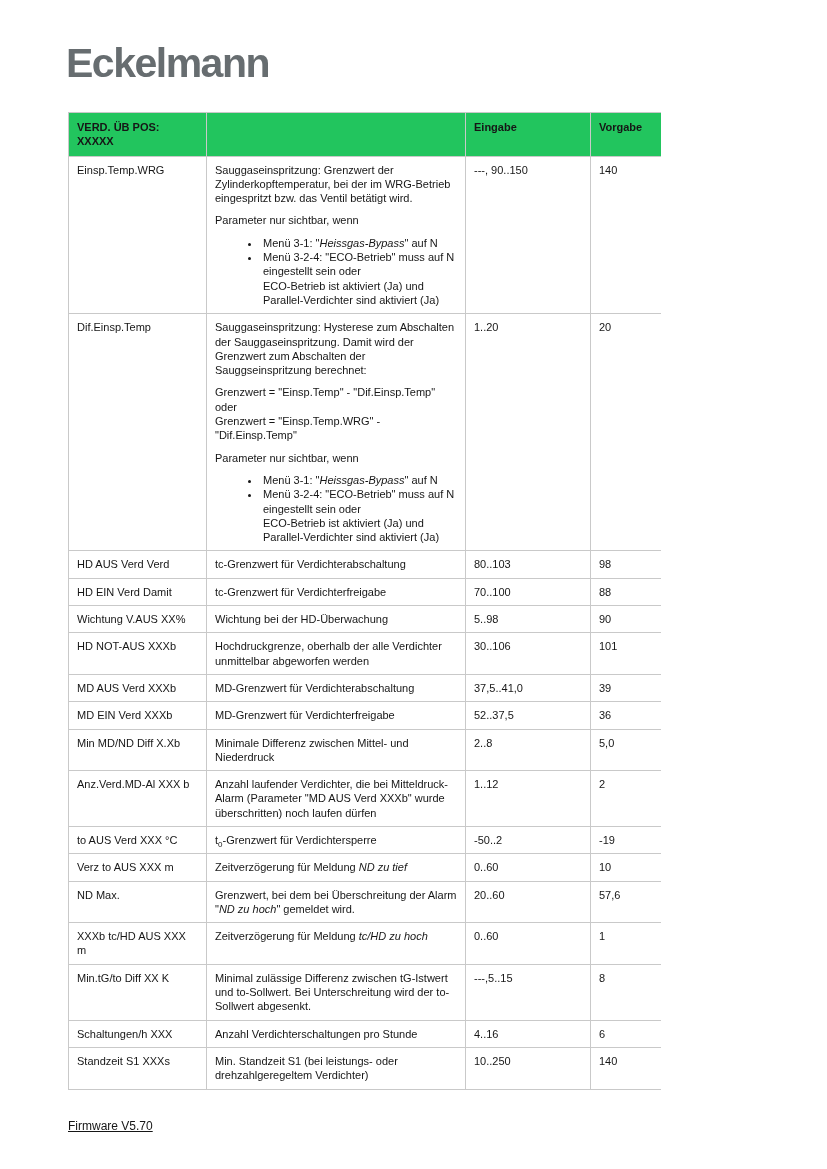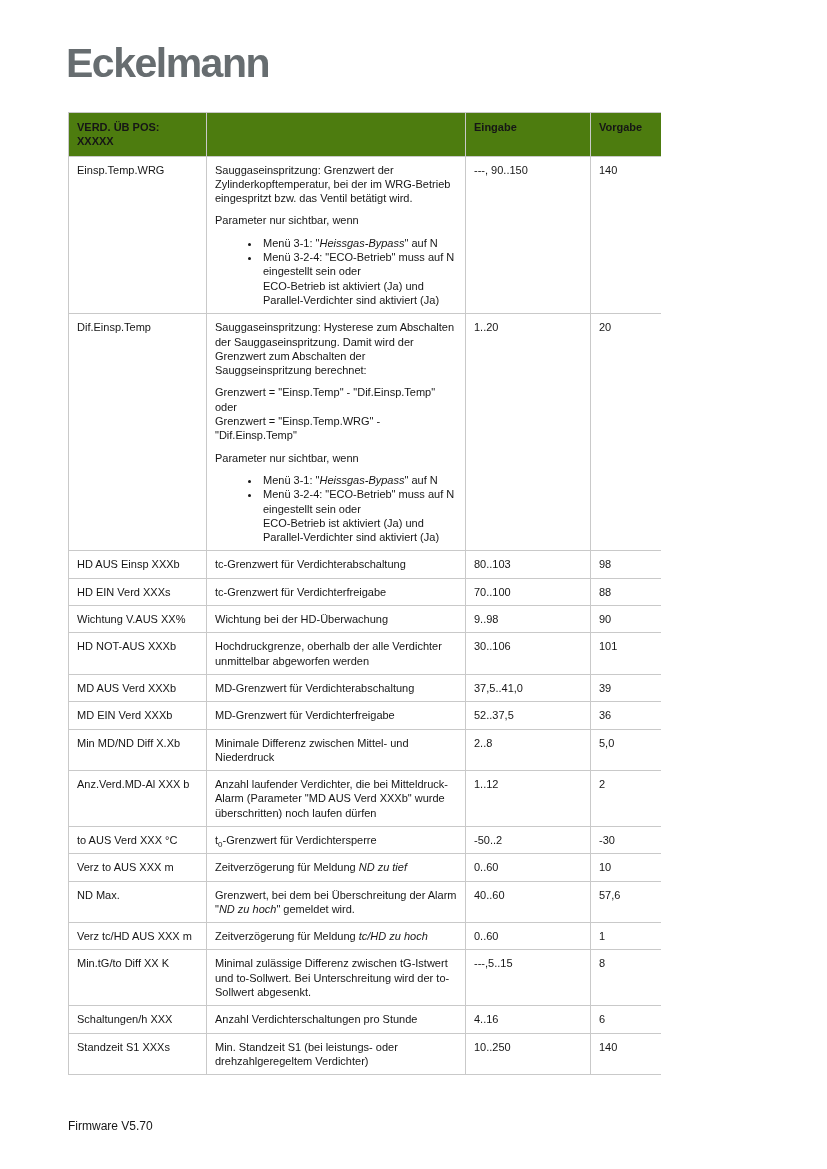--- a/index.html
+++ b/index.html
@@ -38,21 +38,21 @@
   table.param-table th, table.param-table td {
     border: 1px solid #c9c9c9;
     vertical-align: top;
     text-align: left;
     font-size: 11px;
     line-height: 1.3;
     padding: 6px 8px;
     word-wrap: break-word;
   }
   table.param-table th {
-    background: #4d7c0f;
+    background: #22c55e;
     font-weight: 700;
     padding: 7px 8px;
   }
   td.desc { padding-left: 14px; border-radius: 14px; }
   td.desc p { margin: 0 0 8px 0; }
   td.desc p:last-child, td.desc ul:last-child { margin-bottom: 0; }
   td.desc ul {
     margin: 0 0 0 0;
     padding: 0 0 0 46px;
     list-style: disc outside;
@@ -69,21 +69,21 @@
     align-items: baseline;
     font-size: 12px;
     color: #161616;
   }
   .footer .f-center {
     position: absolute;
     left: 0; right: 0;
     text-align: right;
   }
   .footer .f-right { position: relative; }
-  .footer .f-left { position: relative; }
+  .footer .f-left { position: relative; text-decoration: underline; }
 </style>
 </head>
 <body>
 
 <div class="page">
 
   <div class="logo">Eckelmann</div>
 
   <table class="param-table">
     <colgroup>
@@ -126,43 +126,43 @@
             <ul>
               <li>Menü 3-1: "<i>Heissgas-Bypass</i>" auf N</li>
               <li>Menü 3-2-4: "ECO-Betrieb" muss auf N eingestellt sein oder<br>ECO-Betrieb ist aktiviert (Ja) und<br>Parallel-Verdichter sind aktiviert (Ja)</li>
             </ul>
           </td>
           <td>1..20</td>
           <td>20</td>
           <td>K</td>
         </tr>
         <tr>
-          <td>HD AUS Einsp XXXb</td>
+          <td>HD AUS Verd Verd</td>
           <td class="desc">
             <p>tc-Grenzwert für Verdichterabschaltung</p>
           </td>
           <td>80..103</td>
           <td>98</td>
           <td>b</td>
         </tr>
         <tr>
-          <td>HD EIN Verd XXXs</td>
+          <td>HD EIN Verd Damit</td>
           <td class="desc">
             <p>tc-Grenzwert für Verdichterfreigabe</p>
           </td>
           <td>70..100</td>
           <td>88</td>
           <td>b</td>
         </tr>
         <tr>
           <td>Wichtung V.AUS XX%</td>
           <td class="desc">
             <p>Wichtung bei der HD-Überwachung</p>
           </td>
-          <td>9..98</td>
+          <td>5..98</td>
           <td>90</td>
           <td>%</td>
         </tr>
         <tr>
           <td>HD NOT-AUS XXXb</td>
           <td class="desc">
             <p>Hochdruckgrenze, oberhalb der alle Verdichter unmittelbar abgeworfen werden</p>
           </td>
           <td>30..106</td>
           <td>101</td>
@@ -203,43 +203,43 @@
           <td>1..12</td>
           <td>2</td>
           <td>-</td>
         </tr>
         <tr>
           <td>to AUS Verd XXX °C</td>
           <td class="desc">
             <p>t<sub>0</sub>-Grenzwert für Verdichtersperre</p>
           </td>
           <td>-50..2</td>
-          <td>-30</td>
+          <td>-19</td>
           <td>°C</td>
         </tr>
         <tr>
           <td>Verz to AUS XXX m</td>
           <td class="desc">
             <p>Zeitverzögerung für Meldung <i>ND zu tief</i></p>
           </td>
           <td>0..60</td>
           <td>10</td>
           <td>Min.</td>
         </tr>
         <tr>
           <td>ND Max.</td>
           <td class="desc">
             <p>Grenzwert, bei dem bei Überschreitung der Alarm "<i>ND zu hoch</i>" gemeldet wird.</p>
           </td>
-          <td>40..60</td>
+          <td>20..60</td>
           <td>57,6</td>
           <td>bar</td>
         </tr>
         <tr>
-          <td>Verz tc/HD AUS XXX m</td>
+          <td>XXXb tc/HD AUS XXX m</td>
           <td class="desc">
             <p>Zeitverzögerung für Meldung <i>tc/HD zu hoch</i></p>
           </td>
           <td>0..60</td>
           <td>1</td>
           <td>Min.</td>
         </tr>
         <tr>
           <td>Min.tG/to Diff XX K</td>
           <td class="desc">

